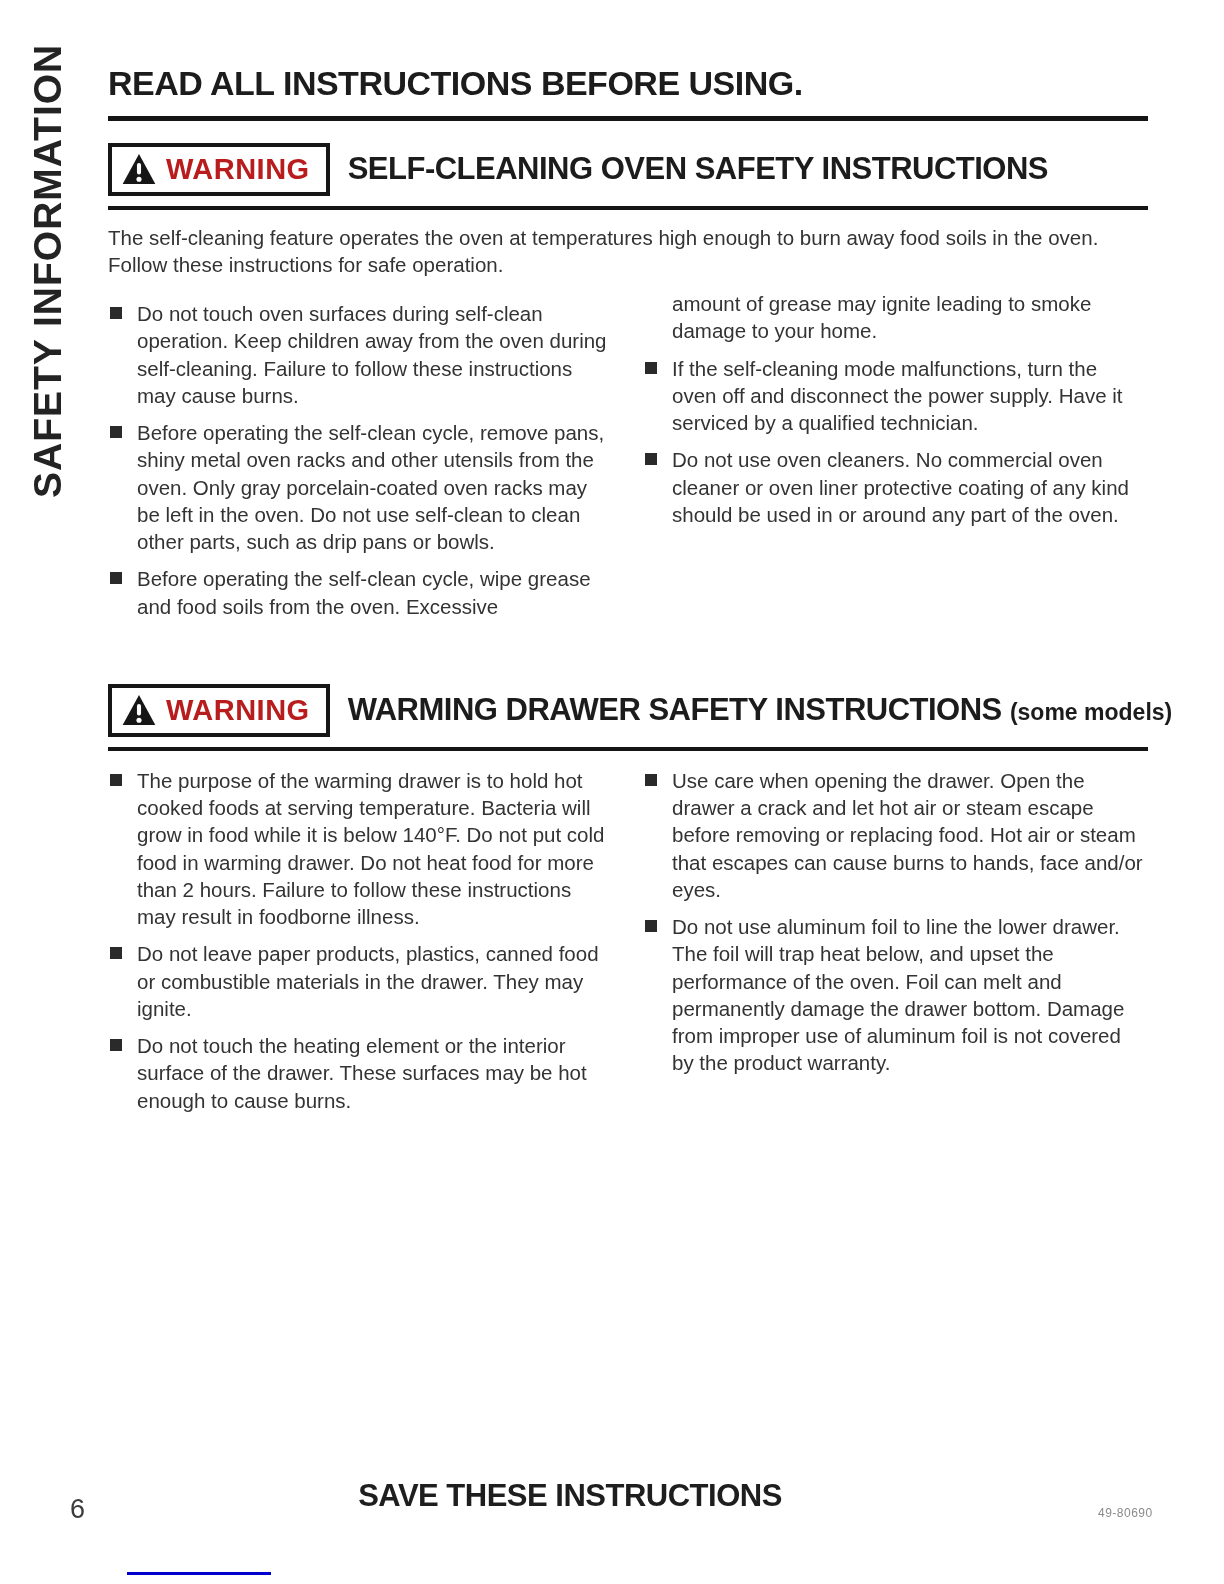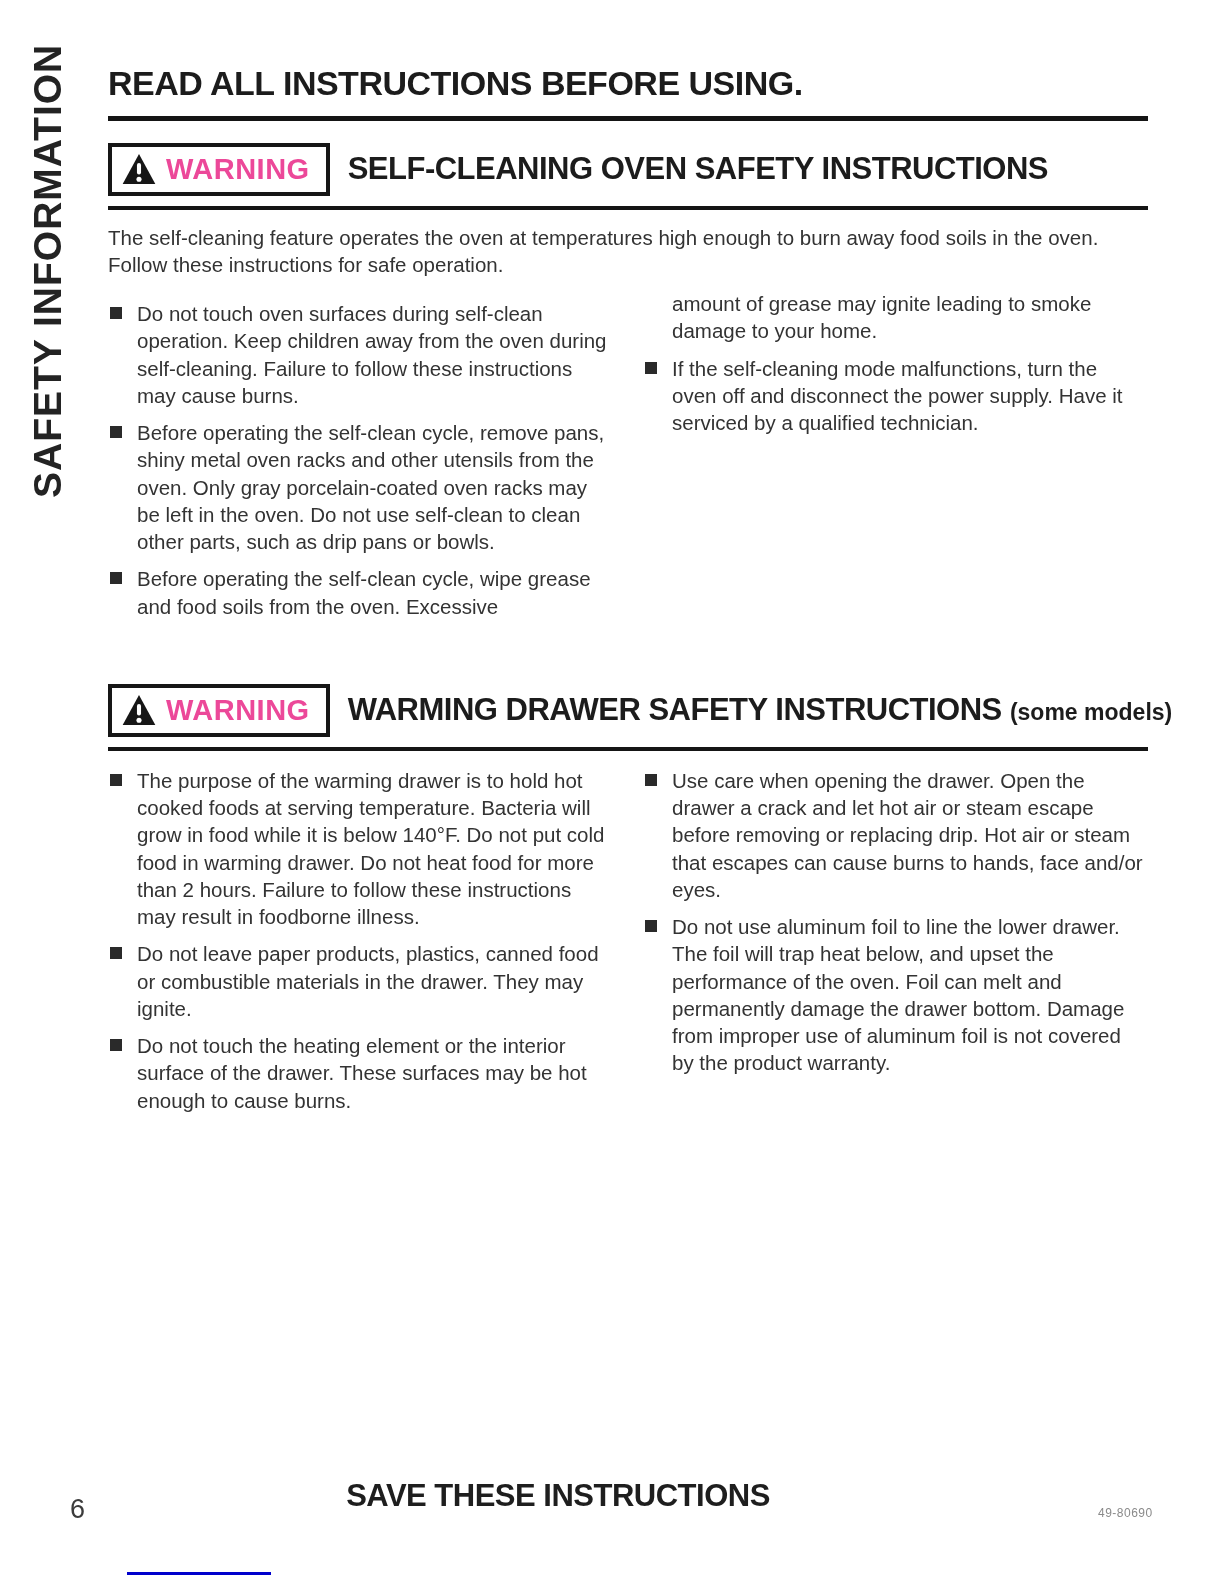--- a/index.html
+++ b/index.html
@@ -19,37 +19,37 @@
   .content { position:absolute; left:108px; top:62px; width:1040px; }
   .doc-title { font-size:34px; font-weight:bold; color:#1c1c1c; line-height:1.28; letter-spacing:-0.5px; }
   .rule { border:none; height:5px; background:#151515; margin-top:10px; }
   .rule.thin { height:4px; }
   .warn-row { display:flex; align-items:center; margin-top:22px; }
   .warn-box {
     border:4px solid #161616; padding:6px 16px 6px 10px;
     display:flex; align-items:center; gap:10px; flex:0 0 auto;
   }
   .warn-tri { width:34px; height:32px; display:block; }
-  .warn-word { font-size:29px; font-weight:bold; color:#ec4899; letter-spacing:0.5px; }
+  .warn-word { font-size:29px; font-weight:bold; color:#b91c1c; letter-spacing:0.5px; }
   .sec-title { font-size:31px; font-weight:bold; color:#1c1c1c; letter-spacing:-0.5px; margin-left:18px; white-space:nowrap; }
   .sec-title .suffix { font-size:23px; font-weight:bold; letter-spacing:0; }
   .intro { font-size:20.5px; line-height:1.33; color:#333; margin-top:14px; }
   .cols { display:flex; gap:32px; margin-top:12px; }
   .col { width:503px; }
   .bullet { display:flex; margin-top:10px; }
   .bullet .marker {
     flex:0 0 auto; width:12px; height:12px; background:#2a2a2a;
     margin:7px 15px 0 2px;
   }
   .bullet .btext, .cont-text { font-size:20.5px; line-height:1.33; color:#333; }
   .continuation { padding-left:29px; margin-top:0; }
   .section2 { margin-top:64px; }
   
   .save-line {
-    position:absolute; left:0; top:1478px; width:1116px; text-align:center;
+    position:absolute; left:12px; top:1478px; width:1116px; text-align:center;
     font-size:31px; font-weight:bold; color:#1e1e1e; letter-spacing:-0.5px;
   }
   .page-number { position:absolute; left:70px; top:1494px; font-size:27px; color:#3c3c3c; }
   .doc-number { position:absolute; left:1098px; top:1506px; font-size:12px; color:#8a8a8a; letter-spacing:0.5px; }
   .blue-line { position:absolute; left:127px; top:1572px; width:144px; height:3px; }
 </style>
 </head>
 <body>
 
 <div class="page">
@@ -95,20 +95,24 @@
             <span class="marker"></span>
             <span class="btext">Before operating the self-clean cycle, wipe grease and food soils from the oven. Excessive</span>
           </div>
         </div>
         <div class="col">
           <div class="continuation cont-text">amount of grease may ignite leading to smoke damage to your home.</div>
           <div class="bullet">
             <span class="marker"></span>
             <span class="btext">If the self-cleaning mode malfunctions, turn the oven off and disconnect the power supply. Have it serviced by a qualified technician.</span>
           </div>
+          <div class="bullet">
+            <span class="marker"></span>
+            <span class="btext">Do not use oven cleaners. No commercial oven cleaner or oven liner protective coating of any kind should be used in or around any part of the oven.</span>
+          </div>
         </div>
       </div>
     </div>
 
     <div class="section2">
       <div class="warn-row" style="margin-top:0;">
         <div class="warn-box">
           <svg class="warn-tri" viewBox="0 0 100 92">
             <path d="M50 2 L98 90 L2 90 Z" fill="#161616"></path>
             <rect x="44" y="28" width="12" height="34" rx="6" fill="#ffffff"></rect>
@@ -134,21 +138,21 @@
             <span class="btext">Do not leave paper products, plastics, canned food or combustible materials in the drawer. They may ignite.</span>
           </div>
           <div class="bullet">
             <span class="marker"></span>
             <span class="btext">Do not touch the heating element or the interior surface of the drawer. These surfaces may be hot enough to cause burns.</span>
           </div>
         </div>
         <div class="col">
           <div class="bullet" style="margin-top:0;">
             <span class="marker"></span>
-            <span class="btext">Use care when opening the drawer. Open the drawer a crack and let hot air or steam escape before removing or replacing drip. Hot air or steam that escapes can cause burns to hands, face and/or eyes.</span>
+            <span class="btext">Use care when opening the drawer. Open the drawer a crack and let hot air or steam escape before removing or replacing food. Hot air or steam that escapes can cause burns to hands, face and/or eyes.</span>
           </div>
           <div class="bullet">
             <span class="marker"></span>
             <span class="btext">Do not use aluminum foil to line the lower drawer. The foil will trap heat below, and upset the performance of the oven. Foil can melt and permanently damage the drawer bottom. Damage from improper use of aluminum foil is not covered by the product warranty.</span>
           </div>
         </div>
       </div>
     </div>
 
   </div>

